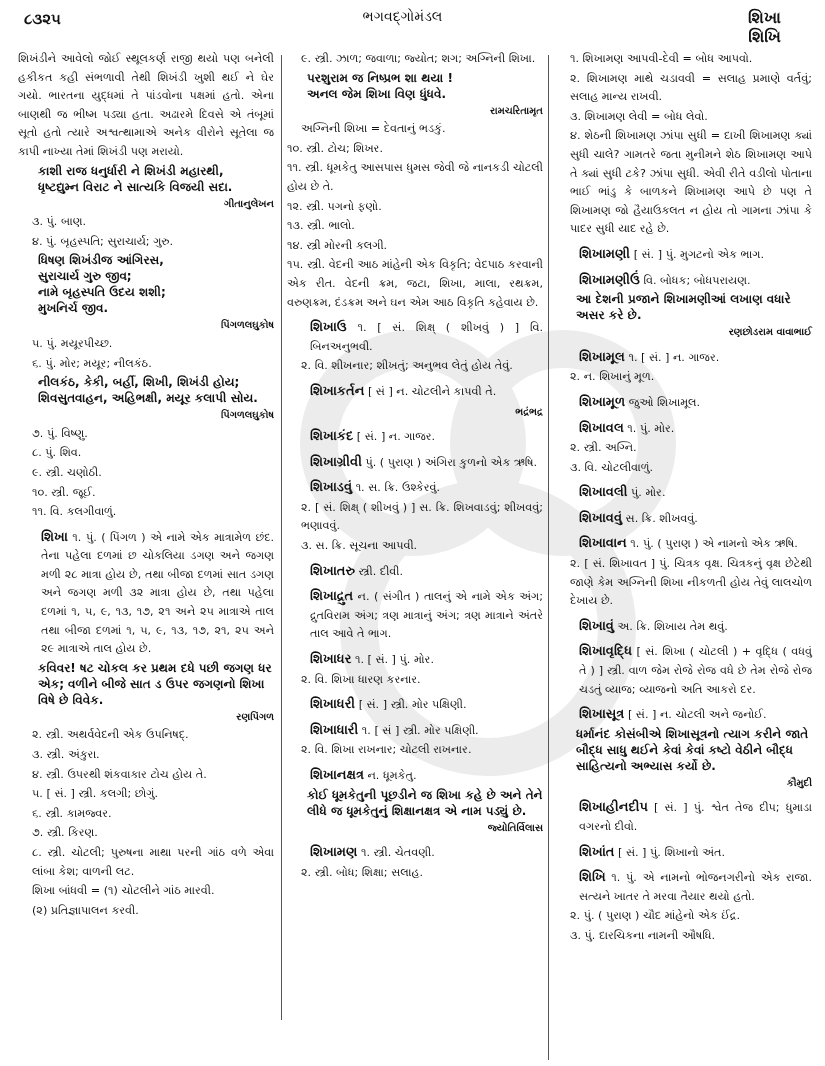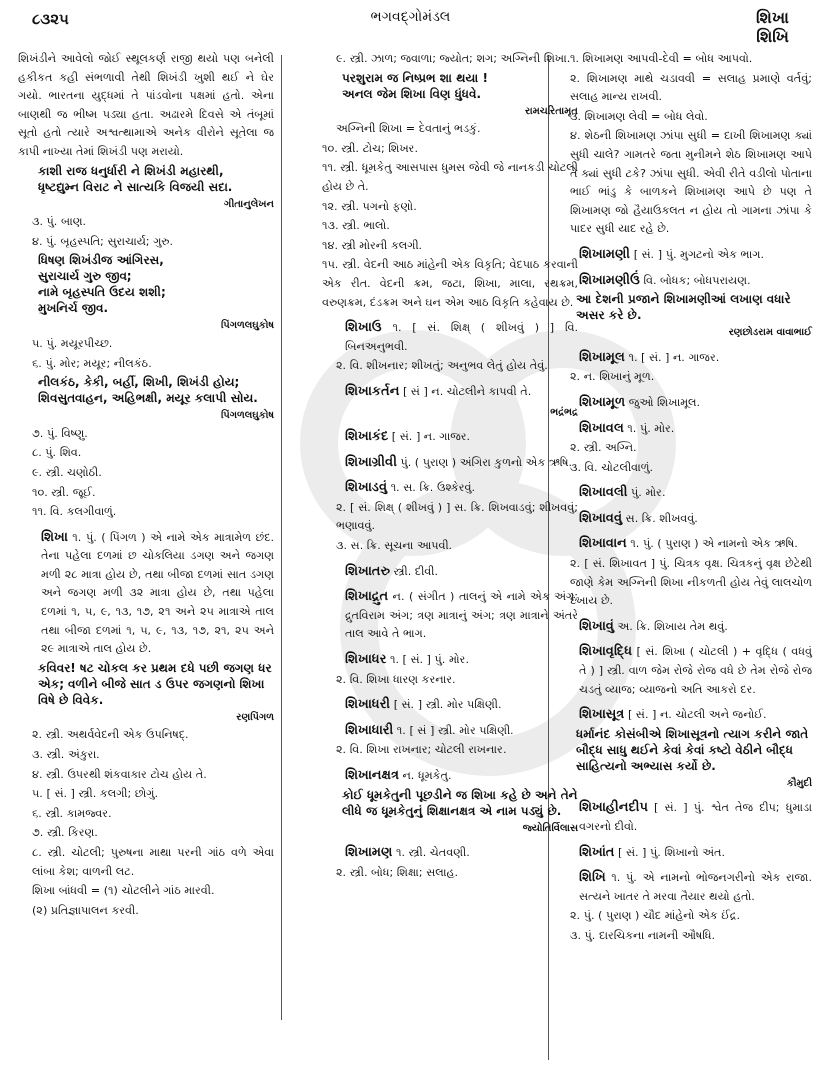--- a/index.html
+++ b/index.html
@@ -1,26 +1,26 @@
 <!DOCTYPE html>
 <html><head>
 <meta charset="utf-8">
 <style>
   html, body { margin:0; padding:0; background:#fff; }
   body { width:825px; height:1066px; position:relative; overflow:hidden;
          font-family:"DejaVu Sans", sans-serif; color:#111; }
   .watermark { position:absolute; left:300px; top:330px; width:320px; height:420px; pointer-events:none; }
   .watermark .ring { position:absolute; border:38px solid #ececec; border-radius:50%; }
-  .hdr { position:absolute; top:0; left:16px; width:789px; height:52px; }
+  .hdr { position:absolute; top:0; left:8px; width:789px; height:52px; }
   .hdr .pg { position:absolute; left:16px; top:10px; font-size:15px; font-weight:bold; }
   .hdr .ttl { position:absolute; left:0; right:0; top:8px; text-align:center; font-size:14px; font-weight:normal; }
   .hdr .gw { position:absolute; right:16px; top:8px; text-align:right; font-size:16px; font-weight:bold; line-height:19px; }
   .col { position:absolute; top:50px; font-size:11.2px; line-height:18.6px; }
   .c1 { left:18px; width:256px; }
-  .c2 { left:287px; width:256px;margin-left:35px; }
+  .c2 { left:287px; width:256px; }
   .c3 { left:556px; width:256px; }
   .rule { position:absolute; top:55px; width:1px; background:#555; }
   .r1 { left:281px; height:965px; }
   .r2 { left:548px; height:1005px; }
   .p { margin:0 0 1px 0; text-align:justify; }
   .ind { padding-left:14px; }
   .quote { font-size:12px; font-weight:bold; padding-left:20px; line-height:16px; }
   .src { text-align:right; font-size:10px; font-weight:bold; }
   .hw { font-weight:bold; font-size:13px; }
   .gap { margin-top:6px;padding-left:23px; }

